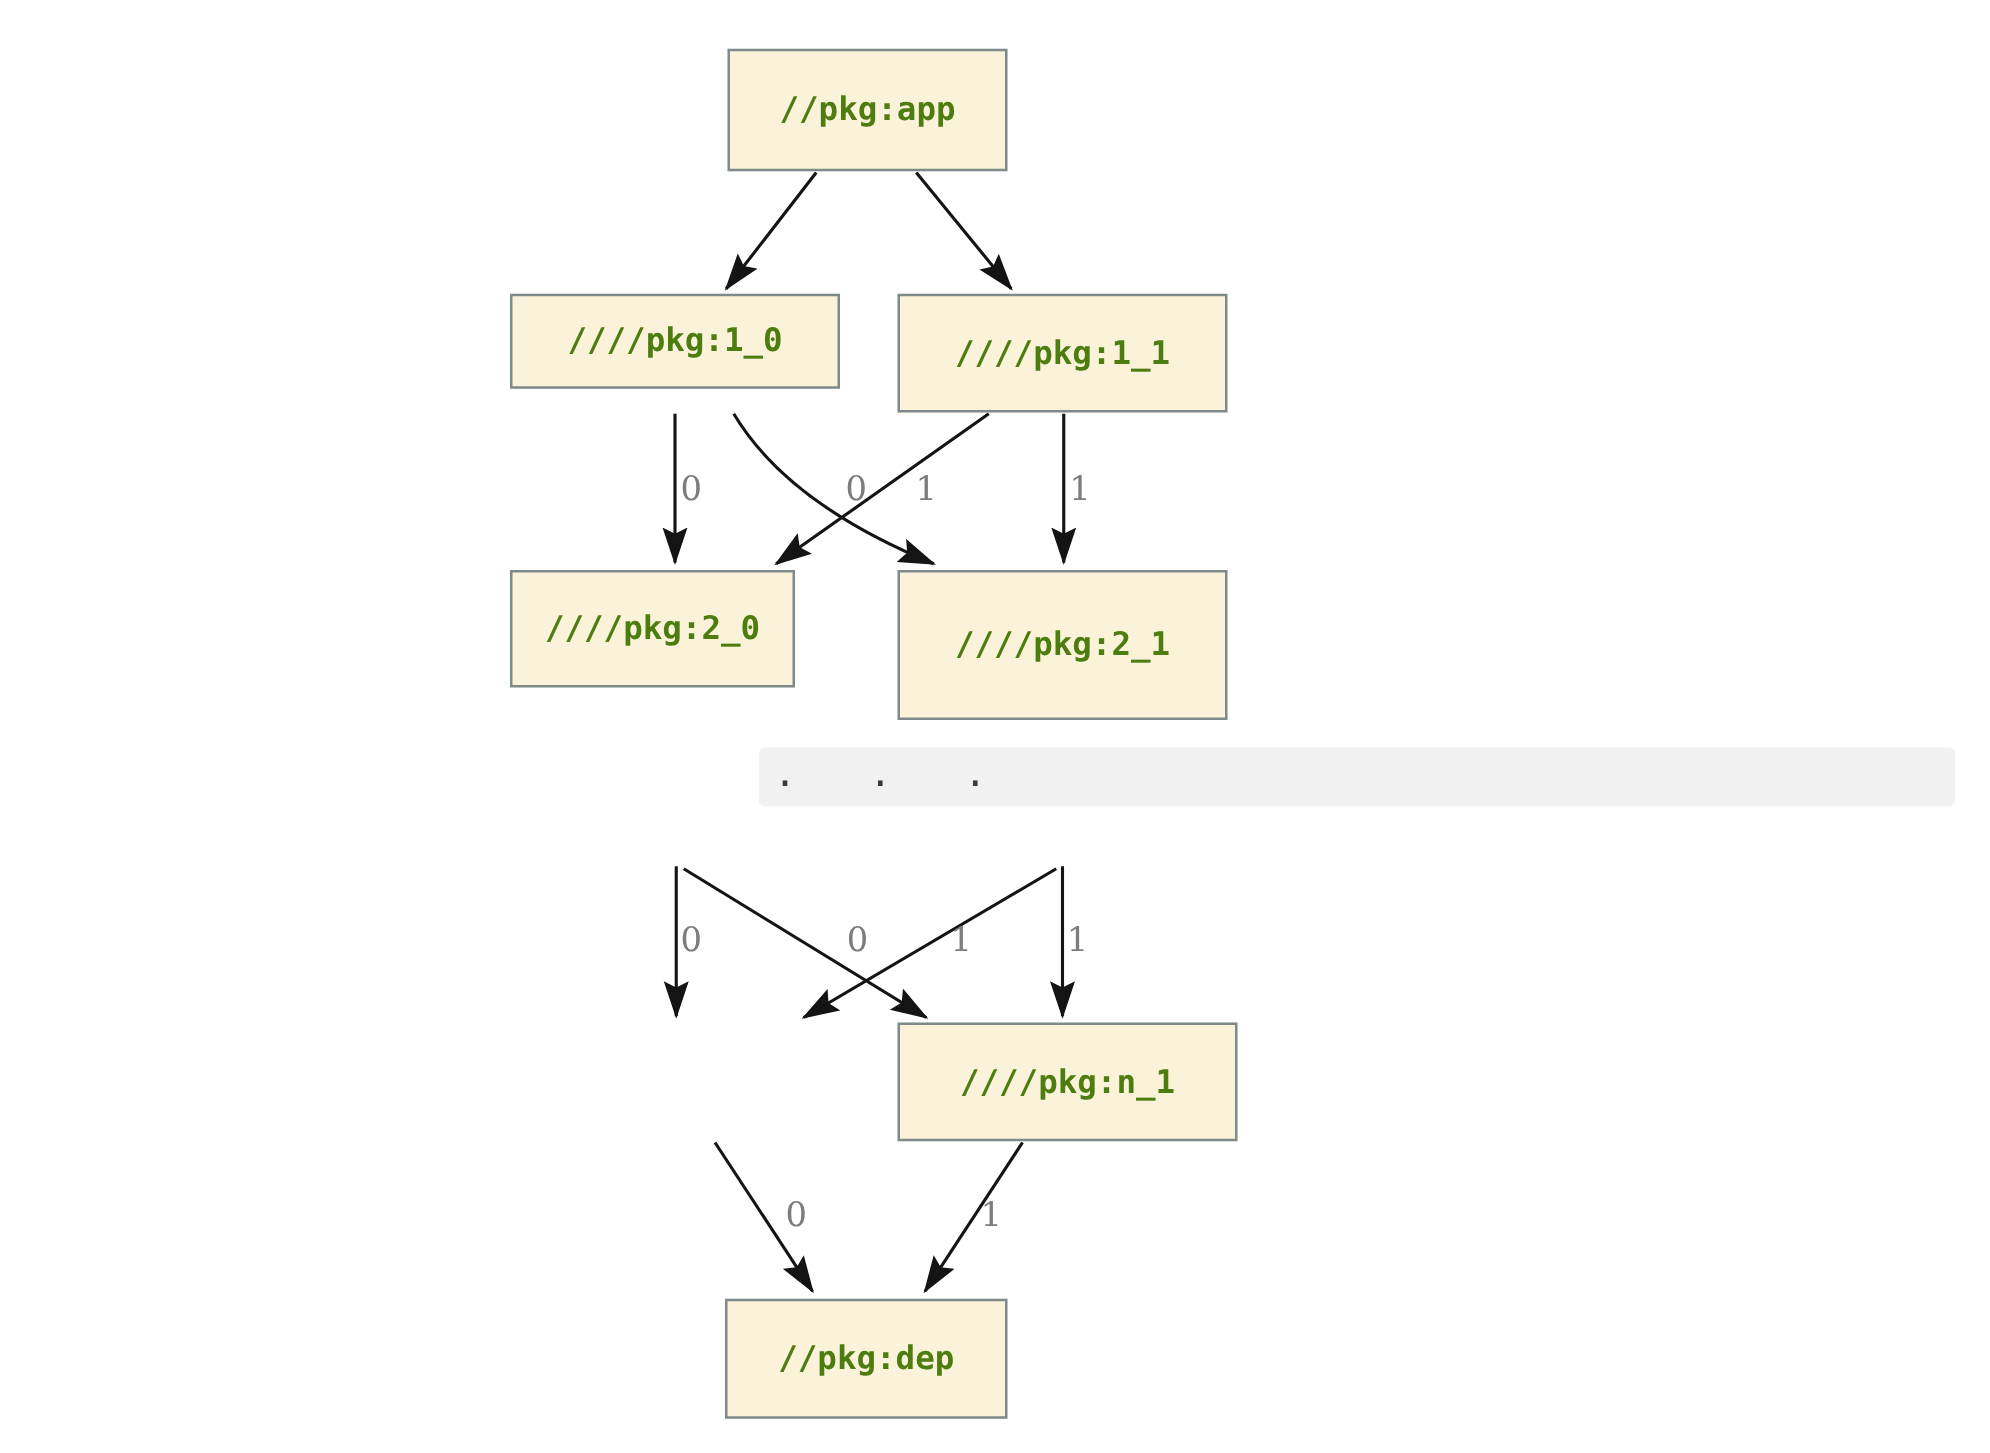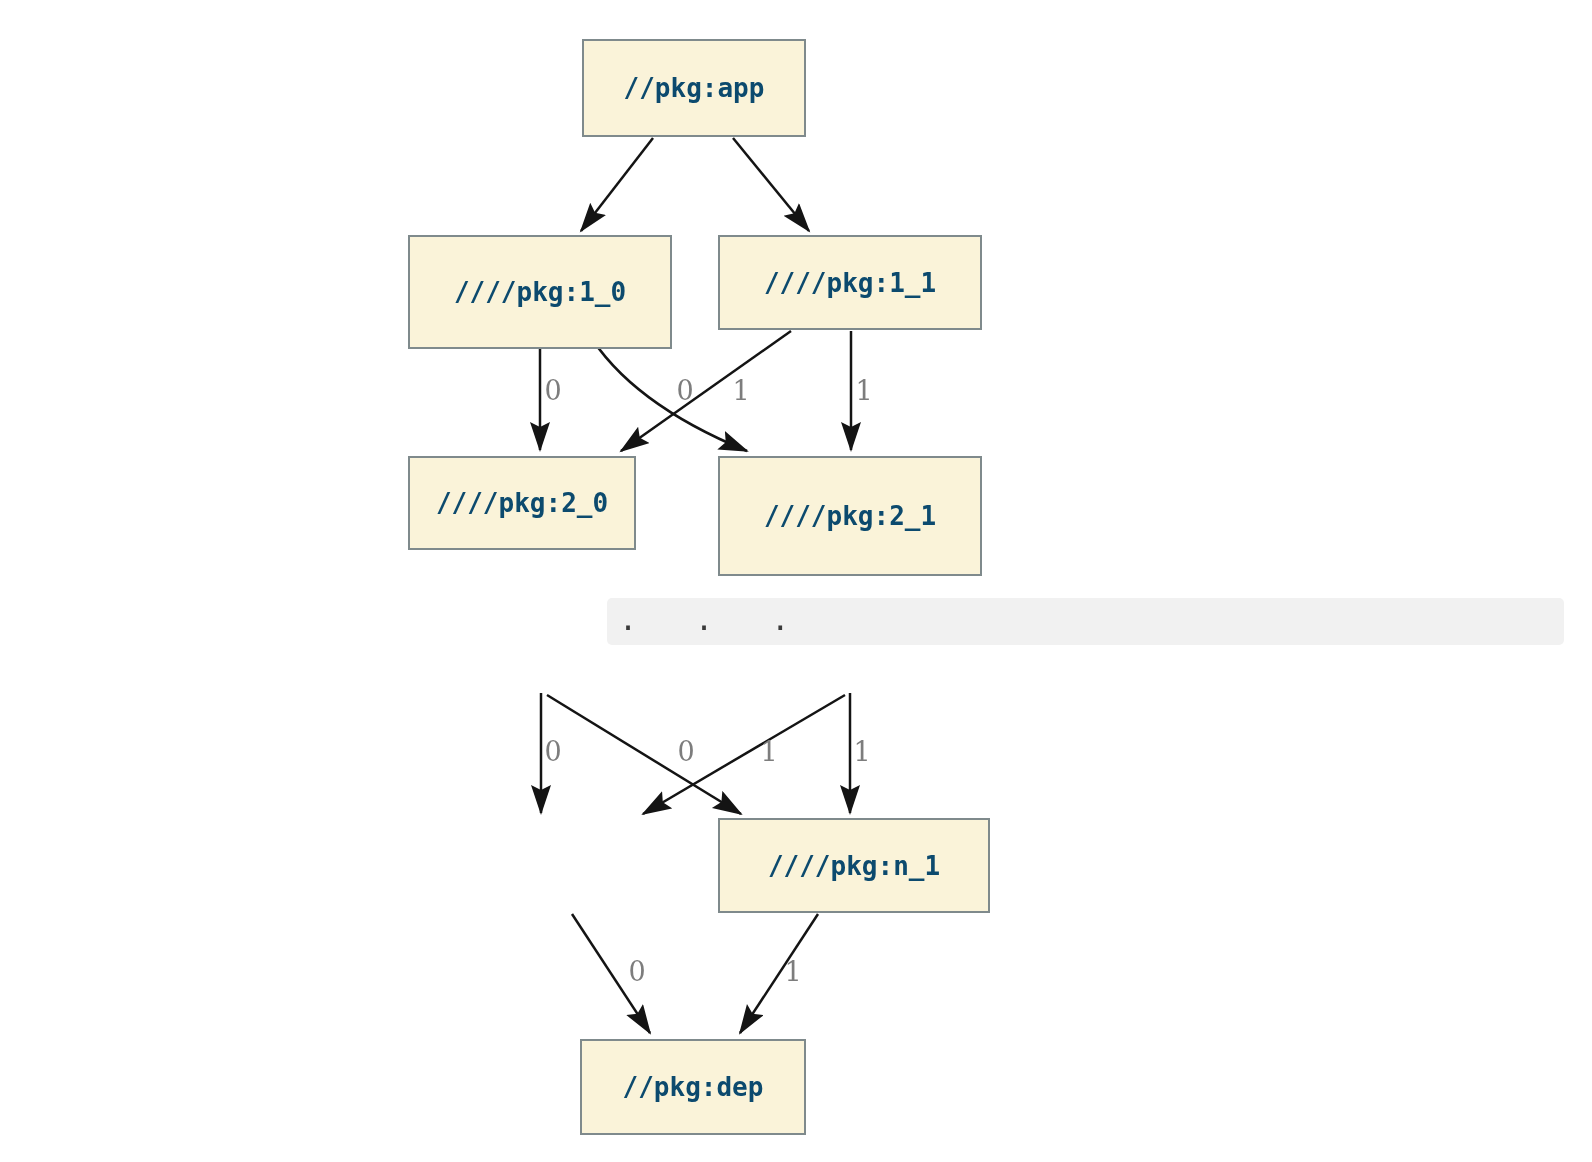--- a/index.html
+++ b/index.html
@@ -28,25 +28,25 @@
     border: 2px solid #7f8a8c;
     display: flex;
     align-items: center;
     justify-content: center;
     z-index: 2;
   }
   .node-label {
     font-family: "DejaVu Sans Mono", monospace;
     font-weight: bold;
     font-size: 26px;
-    color: #0c4a6e;
+    color: #4d7c0f;
     white-space: nowrap;
   }
   #node-app { left: 582px; top:   39px; width: 224px; height: 98px; }
-  #node-1_0 { left: 408px; top:  235px; width: 264px; height: 114px; }
+  #node-1_0 { left: 408px; top:  235px; width: 264px; height: 76px; }
   #node-1_1 { left: 718px; top:  235px; width: 264px; height: 95px; }
   #node-2_0 { left: 408px; top:  456px; width: 228px; height: 94px; }
   #node-2_1 { left: 718px; top:  456px; width: 264px; height: 120px; }
   #node-n_0 { left: 408px; top:  818px; width: 264px; height: 95px; }
   #node-n_1 { left: 718px; top:  818px; width: 272px; height: 95px; }
   #node-dep { left: 580px; top: 1039px; width: 226px; height: 96px; }
   .ellipsis-band {
     position: absolute;
     left: 607px;
     top: 598px;

